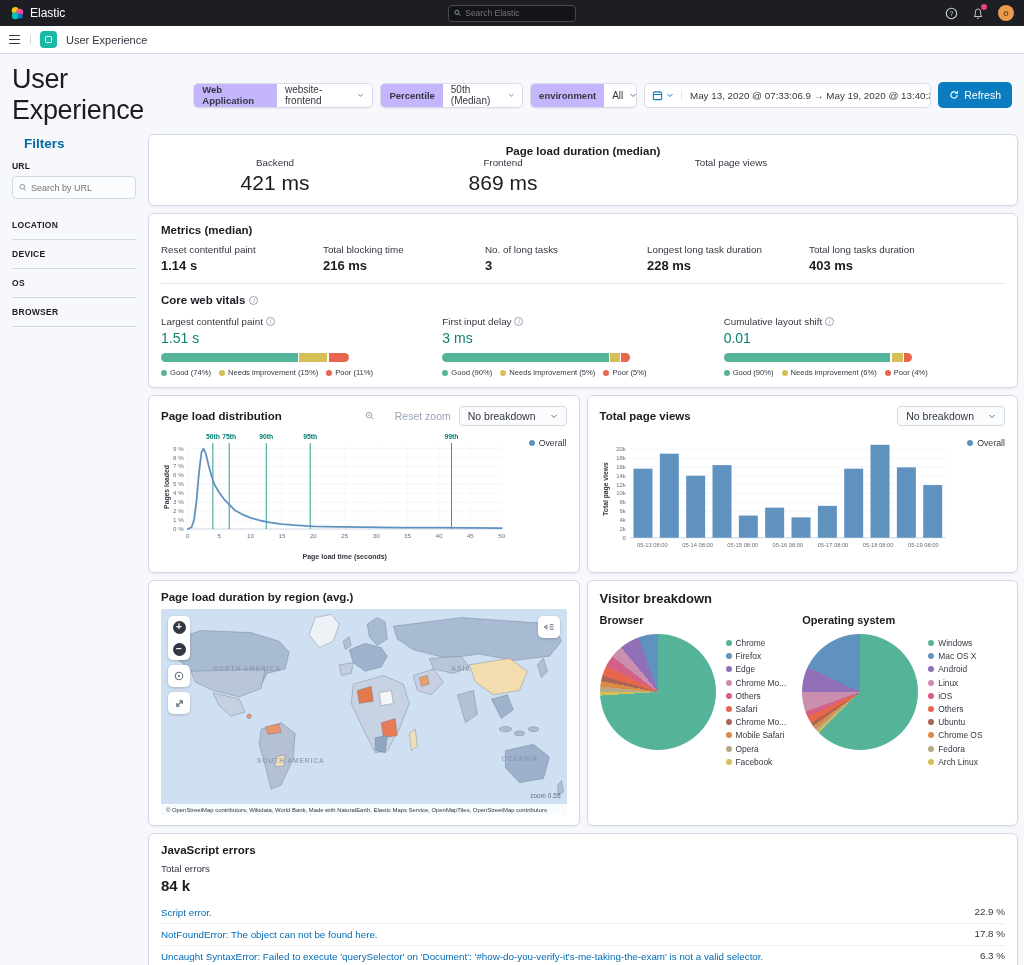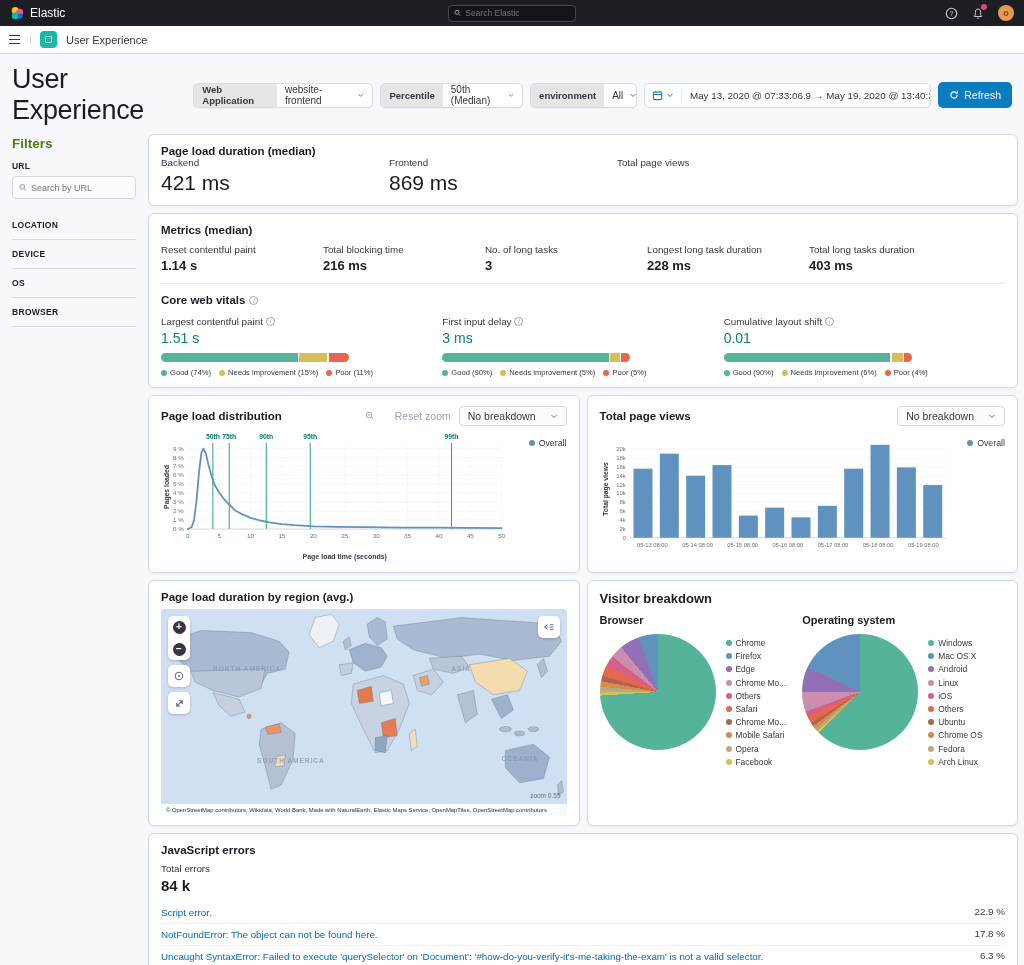--- a/index.html
+++ b/index.html
@@ -24,31 +24,31 @@
   .hamburger span { width:11px; height:1.6px; background:#343741; border-radius:1px; }
   .app-badge { width:17px; height:17px; border-radius:4px; background:#17b8a6; display:flex; align-items:center; justify-content:center; }
   .app-badge span { width:7px; height:7px; border:1.6px solid #fff; border-radius:1.5px; display:block; }
   .crumb { font-size:11px; color:#343741; }
 
   
   .page-header { display:flex; justify-content:space-between; align-items:center; padding:10px 12px 8px 12px; flex:0 0 auto; }
   .page-title { font-size:27px; font-weight:400; color:#1a1c21; letter-spacing:-0.3px; }
   .controls { display:flex; align-items:center; gap:7px; }
   .ctl-group { display:flex; align-items:stretch; height:25px; border:1px solid #d7dce7; border-radius:5px; background:#fff; overflow:hidden; box-shadow:0 1px 1px rgba(0,0,0,.04); }
-  .ctl-label { background:#e5e5e5; font-size:9.5px; font-weight:bold; color:#343741; display:flex; align-items:center; padding:4px 8px; }
+  .ctl-label { background:#c4b5fd; font-size:9.5px; font-weight:bold; color:#343741; display:flex; align-items:center; padding:4px 8px; }
   .ctl-value { display:flex; align-items:center; gap:6px; padding:0 8px; font-size:10px; color:#343741; }
   .date-ctl { display:flex; align-items:center; height:25px; border:1px solid #d7dce7; border-radius:5px; background:#fff; overflow:hidden; }
   .date-cal { display:flex; align-items:center; gap:3px; padding:0 7px; border-right:1px solid #e4e8f0; }
   .date-text { padding:0 8px; font-size:9.8px; color:#343741; white-space:nowrap; }
   .refresh-btn { height:26px; background:#0c7cc0; border:none; border-radius:5px; color:#fff; font-size:10.5px; display:flex; align-items:center; gap:5px; padding:0 11px; cursor:pointer; font-family:"Liberation Sans",sans-serif; }
 
   
   .content { flex:1; display:flex; padding:0 6px 6px 12px; gap:12px; min-height:0; }
   .filters { width:124px; flex:0 0 auto; }
-  .filters-title { font-size:13.5px; font-weight:bold; color:#4d7c0f; margin:2px 0 10px; }
+  .filters-title { font-size:13.5px; font-weight:bold; color:#0369a1; margin:2px 12px 10px; }
   .f-label { font-size:8.5px; font-weight:bold; color:#1a1c21; letter-spacing:.2px; margin-bottom:5px; }
   .f-search { height:23px; border:1px solid #d3dae6; border-radius:4px; background:#fbfcfd; display:flex; align-items:center; gap:4px; padding:0 6px; margin-bottom:12px; }
   .f-search input { border:none; outline:none; background:transparent; font-size:9px; color:#69707d; width:100%; font-family:"Liberation Sans",sans-serif; }
   .f-section { font-size:8.5px; font-weight:bold; color:#1a1c21; letter-spacing:.3px; padding:9px 0; border-bottom:1px solid #d3dae6; cursor:pointer; }
   .f-section:first-of-type { border-top:1px solid #d3dae6; }
 
   .main { flex:1; display:flex; flex-direction:column; gap:7px; min-width:0; }
   .panel { background:#fff; border:1px solid #d3dae6; border-radius:6px; padding:10px 12px; box-shadow:0 1px 2px rgba(152,162,179,.15); }
   .panel-title { font-size:11.5px; font-weight:bold; color:#1a1c21; }
   .row { display:flex; gap:7px; }
@@ -232,21 +232,21 @@
         <input type="text" placeholder="Search by URL" style="">
       </div>
       <div class="f-section">LOCATION</div>
       <div class="f-section">DEVICE</div>
       <div class="f-section">OS</div>
       <div class="f-section">BROWSER</div>
     </aside>
 
     <main class="main">
 
-      <section class="panel" style="height:74px;">
+      <section class="panel" style="height:74px;text-align:center;">
         <div class="panel-title">Page load duration (median)</div>
         <div class="stats-row" id="pld-stats">
             <div class="stat">
               <div class="stat-label">Backend</div>
               <div class="stat-value-lg">421 ms</div>
             </div>
             <div class="stat">
               <div class="stat-label">Frontend</div>
               <div class="stat-value-lg">869 ms</div>
             </div>

